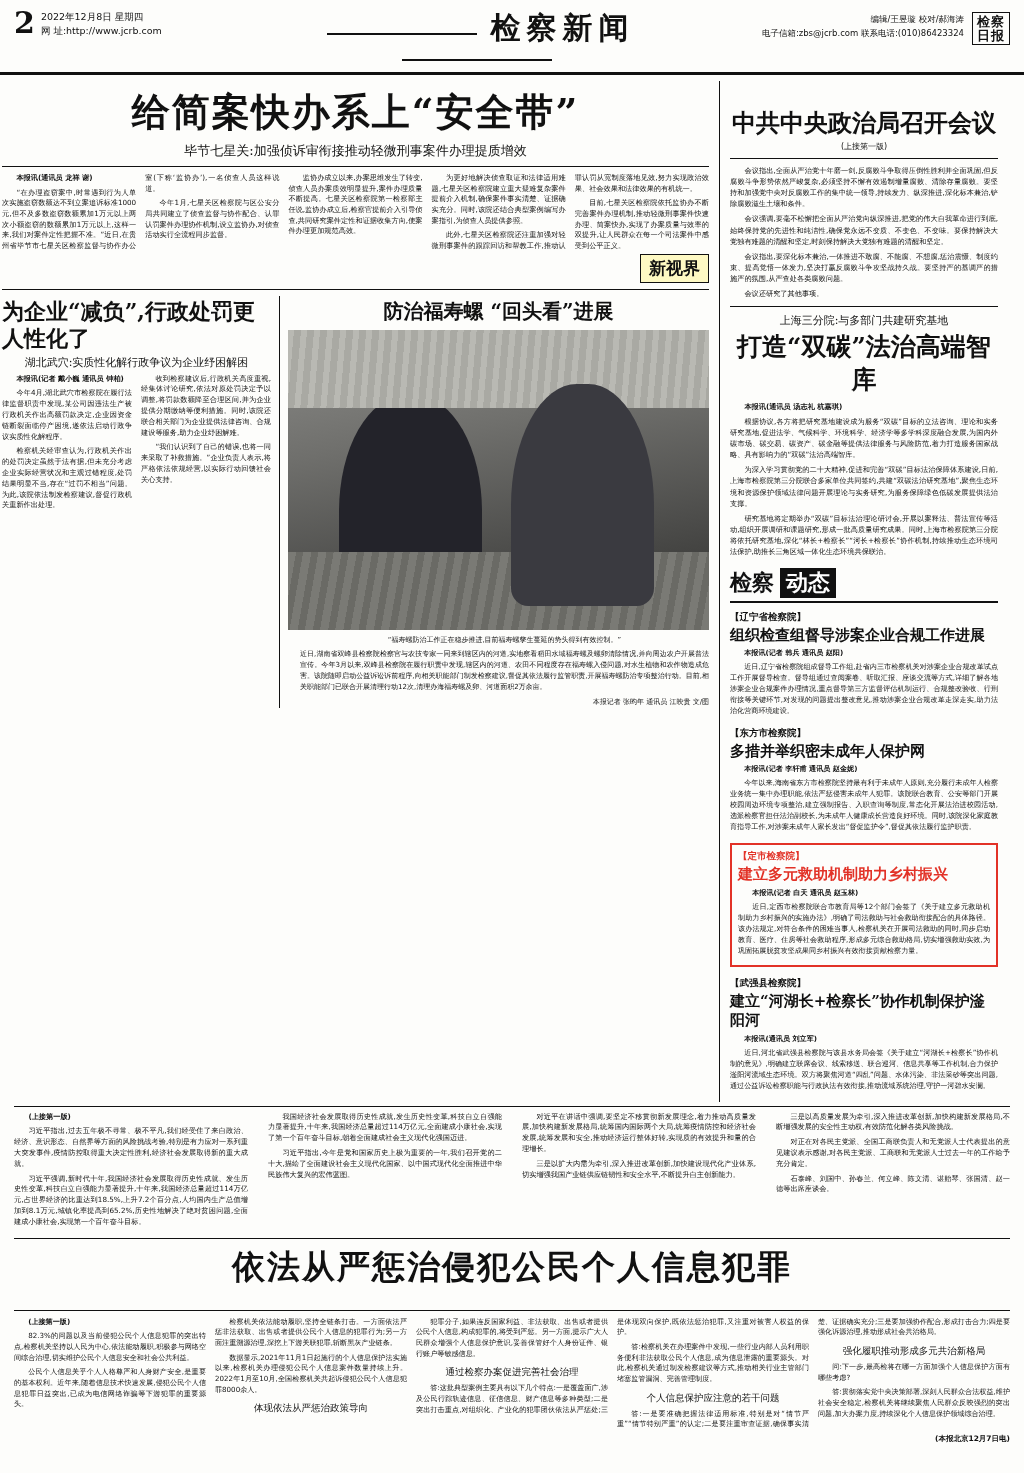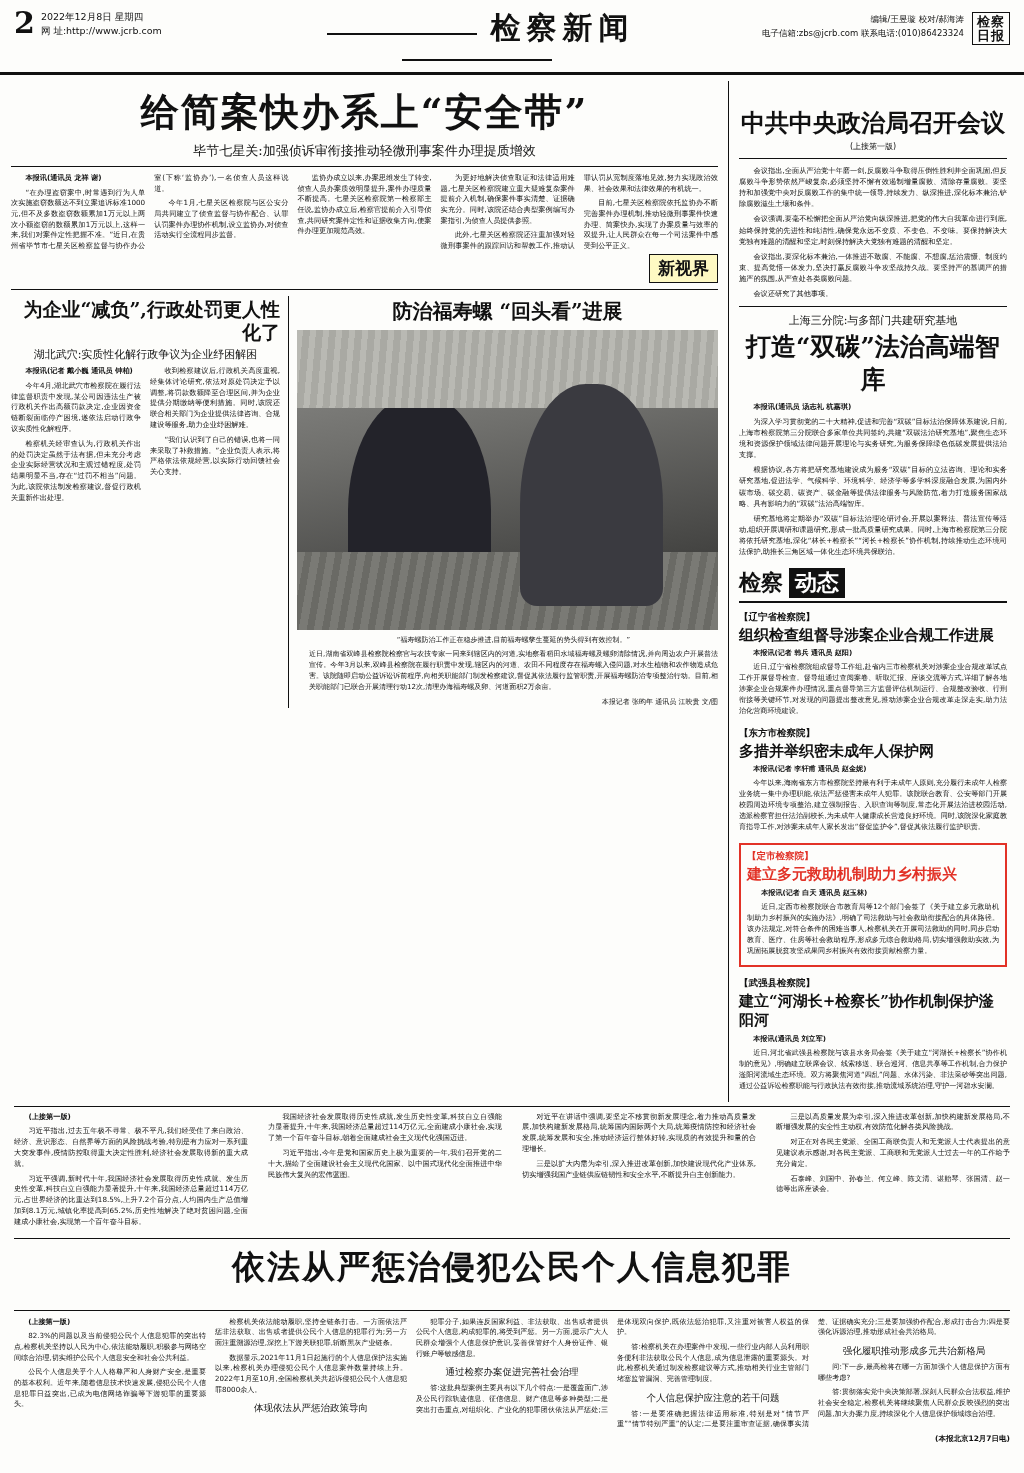--- a/index.html
+++ b/index.html
@@ -18,37 +18,37 @@
   .mh-left{display:flex;align-items:flex-start;width:230px;}
   .mh-dateblock{font-size:9.5px;line-height:1.5;padding-top:2px;}
   .mh-center{flex:1;text-align:center;position:relative;}
   .mh-title{font-size:30px;font-weight:bold;letter-spacing:6px;font-family:"DejaVu Serif","Liberation Serif",serif;display:inline-block;position:relative;}
   .mh-rule{height:2px;background:#111;width:150px;display:inline-block;vertical-align:middle;margin:0 8px;}
   .mh-right{width:300px;text-align:right;font-size:8.5px;line-height:1.7;padding-top:4px;display:flex;justify-content:flex-end;align-items:flex-start;gap:8px;}
   .mh-logo{border:1px solid #111;padding:2px 4px;font-size:13px;font-weight:bold;line-height:1.05;font-family:"DejaVu Serif","Liberation Serif",serif;letter-spacing:1px;}
   .mh-logo span{display:block;}
 
   
-  .body-wrap{display:flex;padding:6px 14px 0 11px;box-sizing:border-box;}
+  .body-wrap{display:flex;padding:6px 14px 0 2px;box-sizing:border-box;}
   .col-left{width:718px;padding-right:10px;box-sizing:border-box;border-right:1px solid #111;}
   .col-right{width:278px;padding-left:10px;box-sizing:border-box;margin-top:24px;}
 
   .headline-main{font-size:38px;font-weight:bold;text-align:center;letter-spacing:2px;font-family:"DejaVu Serif","Liberation Serif",serif;margin:6px 0 4px;}
   .subhead{font-size:13px;text-align:center;margin-bottom:6px;font-family:"DejaVu Serif","Liberation Serif",serif;}
   .hrule{border:0;border-top:1px solid #111;margin:6px 0;}
 
   .tiny-cols{column-count:5;column-gap:9px;font-size:7.2px;line-height:1.48;text-align:justify;}
   .tiny-cols p{margin:0 0 4px;text-indent:2em;}
   .lead{font-weight:bold;}
 
   .sec2{display:flex;margin-top:6px;}
   .sec2-left{width:278px;padding-right:8px;box-sizing:border-box;border-right:1px solid #111;}
   .sec2-right{flex:1;padding-left:8px;box-sizing:border-box;}
 
-  .h2{font-size:19px;font-weight:bold;text-align:right;font-family:"DejaVu Serif","Liberation Serif",serif;line-height:1.25;margin:2px 0 2px;}
+  .h2{font-size:22px;font-weight:bold;text-align:left;font-family:"DejaVu Serif","Liberation Serif",serif;line-height:1.25;margin:2px 0 2px;}
   .h2s{font-size:11px;text-align:center;margin-bottom:4px;font-family:"DejaVu Serif","Liberation Serif",serif;}
   .twocol{column-count:2;column-gap:9px;font-size:7.2px;line-height:1.5;text-align:justify;}
   .twocol p{margin:0 0 4px;text-indent:2em;}
 
   .photo-title{font-size:20px;font-weight:bold;text-align:center;font-family:"DejaVu Serif","Liberation Serif",serif;margin:2px 0 5px;}
   .photo{width:100%;height:300px;background:linear-gradient(170deg,#8d8d8a 0%,#6f6f6c 35%,#4c4c4a 70%,#2e2e2c 100%);position:relative;overflow:hidden;}
   .photo:before{content:"";position:absolute;left:12%;top:22%;width:34%;height:70%;background:#23232a;border-radius:46% 46% 12% 12%/55% 55% 8% 8%;}
   .photo:after{content:"";position:absolute;right:13%;top:18%;width:34%;height:74%;background:#3a3a40;border-radius:46% 46% 12% 12%/55% 55% 8% 8%;}
   .ph-ground{position:absolute;left:0;bottom:0;width:100%;height:26%;background:repeating-linear-gradient(100deg,#7a7a75 0 8px,#6a6a65 8px 15px);}
   .ph-sky{position:absolute;left:0;top:0;width:100%;height:26%;background:repeating-linear-gradient(95deg,#b9b9b3 0 6px,#a9a9a3 6px 13px);}
@@ -178,22 +178,22 @@
         <p>会议指出,全面从严治党十年磨一剑,反腐败斗争取得压倒性胜利并全面巩固,但反腐败斗争形势依然严峻复杂,必须坚持不懈有效遏制增量腐败、清除存量腐败。要坚持和加强党中央对反腐败工作的集中统一领导,持续发力、纵深推进,深化标本兼治,铲除腐败滋生土壤和条件。</p>
         <p>会议强调,要毫不松懈把全面从严治党向纵深推进,把党的伟大自我革命进行到底,始终保持党的先进性和纯洁性,确保党永远不变质、不变色、不变味。要保持解决大党独有难题的清醒和坚定,时刻保持解决大党独有难题的清醒和坚定。</p>
         <p>会议指出,要深化标本兼治,一体推进不敢腐、不能腐、不想腐,惩治震慑、制度约束、提高觉悟一体发力,坚决打赢反腐败斗争攻坚战持久战。要坚持严的基调严的措施严的氛围,从严查处各类腐败问题。</p>
         <p>会议还研究了其他事项。</p>
       </div>
       <hr class="hrule">
       <div class="r-sub">上海三分院:与多部门共建研究基地</div>
       <div class="r-h2">打造“双碳”法治高端智库</div>
       <div class="onecol">
         <p><span class="lead">本报讯(通讯员 汤志礼  杭嘉琪)</span></p>
+        <p>根据协议,各方将把研究基地建设成为服务“双碳”目标的立法咨询、理论和实务研究基地,促进法学、气候科学、环境科学、经济学等多学科深度融合发展,为国内外碳市场、碳交易、碳资产、碳金融等提供法律服务与风险防范,着力打造服务国家战略、具有影响力的“双碳”法治高端智库。</p>
         <p>为深入学习贯彻党的二十大精神,促进和完善“双碳”目标法治保障体系建设,日前,上海市检察院第三分院联合多家单位共同签约,共建“双碳法治研究基地”,聚焦生态环境和资源保护领域法律问题开展理论与实务研究,为服务保障绿色低碳发展提供法治支撑。</p>
-        <p>根据协议,各方将把研究基地建设成为服务“双碳”目标的立法咨询、理论和实务研究基地,促进法学、气候科学、环境科学、经济学等多学科深度融合发展,为国内外碳市场、碳交易、碳资产、碳金融等提供法律服务与风险防范,着力打造服务国家战略、具有影响力的“双碳”法治高端智库。</p>
         <p>研究基地将定期举办“双碳”目标法治理论研讨会,开展以案释法、普法宣传等活动,组织开展调研和课题研究,形成一批高质量研究成果。同时,上海市检察院第三分院将依托研究基地,深化“林长+检察长”“河长+检察长”协作机制,持续推动生态环境司法保护,助推长三角区域一体化生态环境共保联治。</p>
       </div>
 
       <div class="brandbar">
         <span class="b1">检察</span>
         <span class="b2">动态</span>
       </div>
 
       <div class="brief">
         <div class="brief-tag">【辽宁省检察院】</div>

